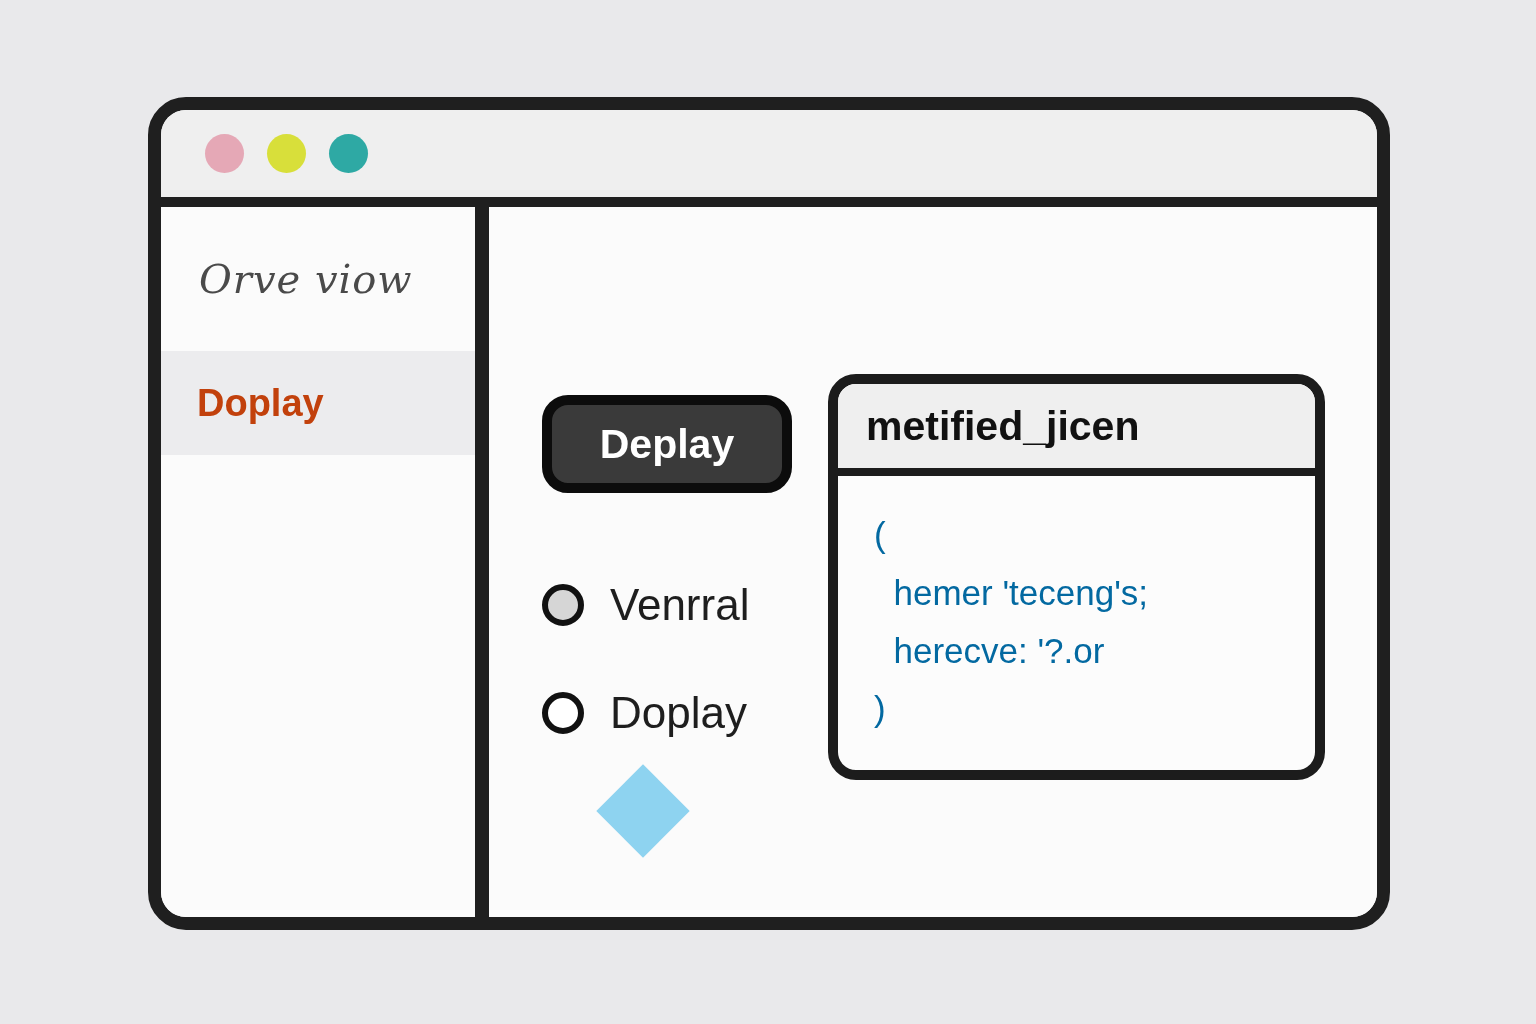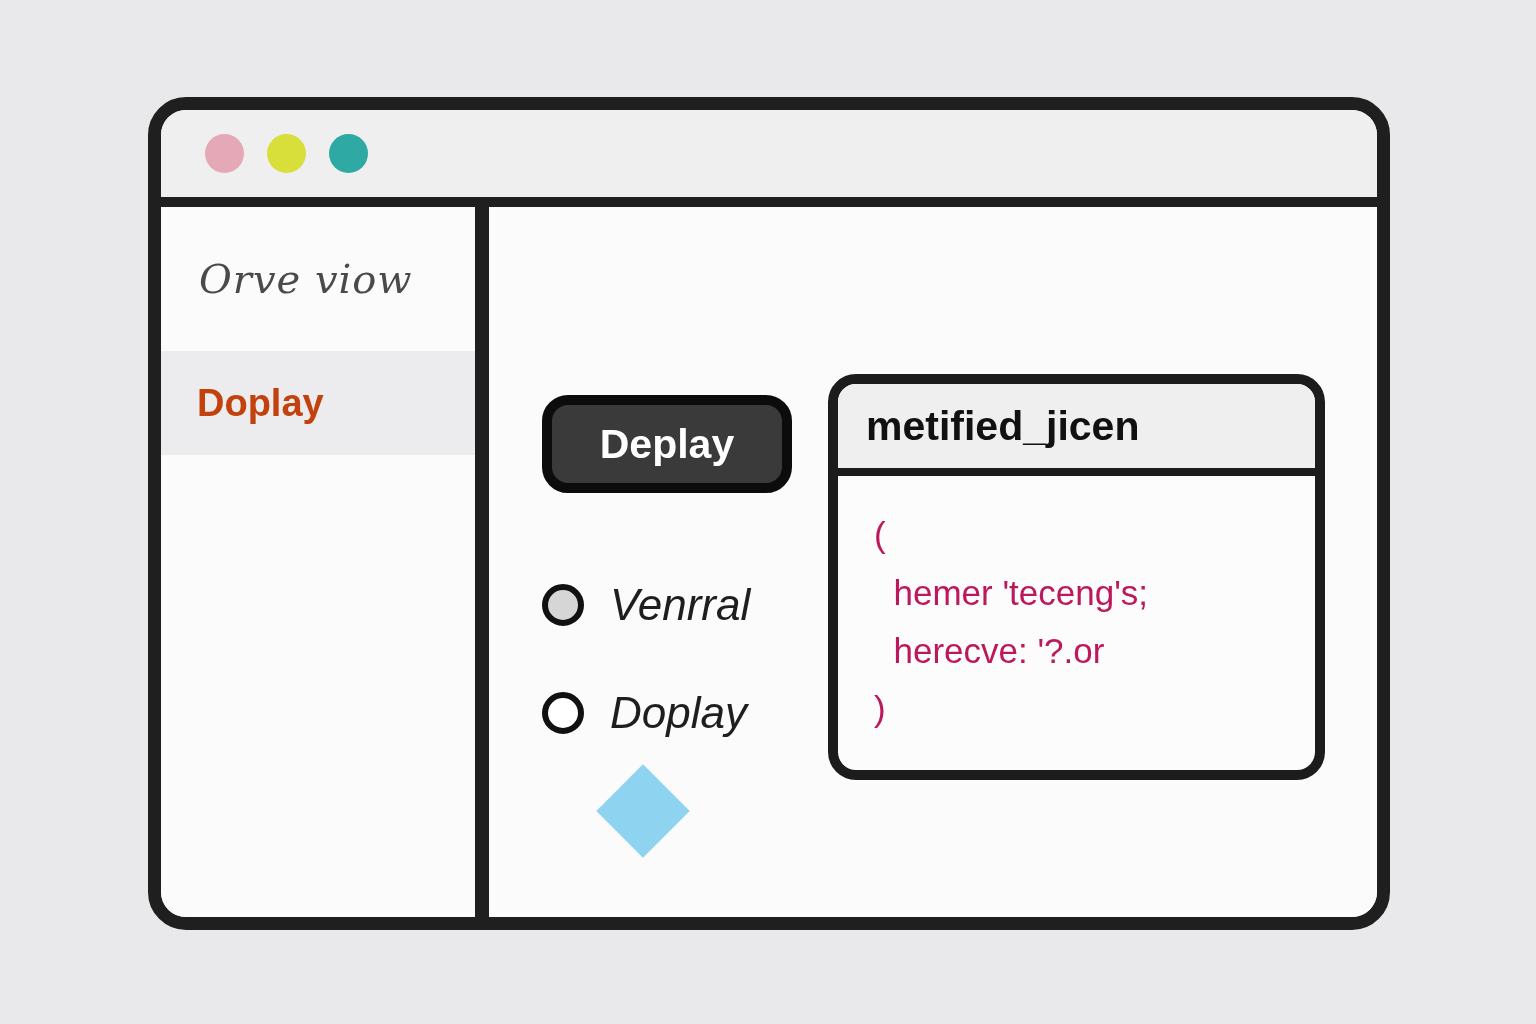--- a/index.html
+++ b/index.html
@@ -106,21 +106,20 @@
     justify-content: center;
     cursor: pointer;
   }
 
   
   .radio-row {
     position: absolute;
     left: 53px;
     display: flex;
     align-items: center;
-    font-style: italic;
   }
   .radio-row.first  { top: 373px; }
   .radio-row.second { top: 481px; }
   .radio-circle {
     width: 42px; height: 42px;
     border: 6px solid #111111;
     border-radius: 50%;
     background: #ffffff;
     flex: 0 0 42px;
   }
@@ -154,21 +153,21 @@
     font-size: 41px;
     font-weight: 700;
     color: #111111;
   }
   .code-body {
     flex: 1;
     padding: 30px 20px 0 36px;
     font-family: "Liberation Sans", sans-serif;
     font-size: 35px;
     font-weight: 500;
-    color: #be185d;
+    color: #0369a1;
     line-height: 58px;
     white-space: pre;
   }
 
   
   .diamond {
     position: absolute;
     left: 121px; top: 571px;
     width: 66px; height: 66px;
     transform: rotate(45deg);

